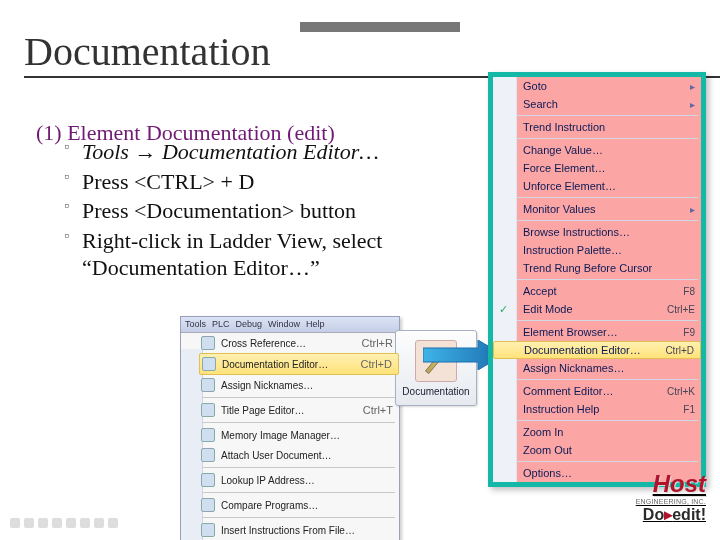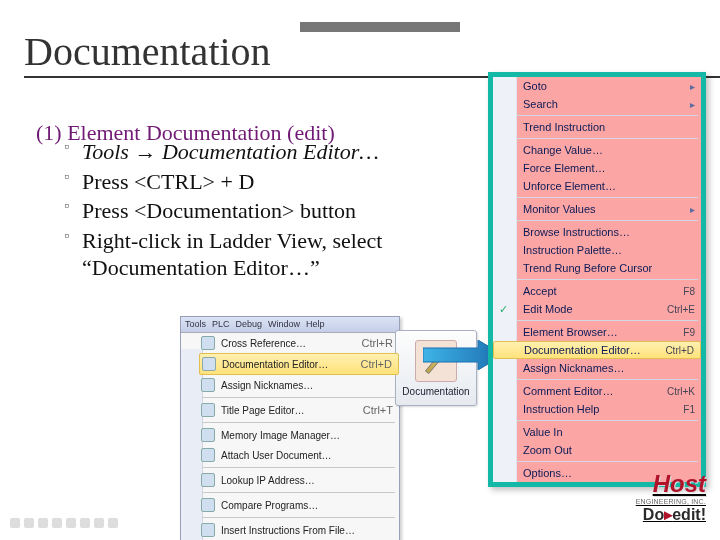--- a/index.html
+++ b/index.html
@@ -253,21 +253,21 @@
   <div class="ci">
       <span>Comment Editor…</span>
       <span class="ci-s">Ctrl+K</span>
     </div>
   <div class="ci">
       <span>Instruction Help</span>
       <span class="ci-s">F1</span>
     </div>
   <div class="csep"></div>
   <div class="ci">
-      <span>Value In</span>
+      <span>Zoom In</span>
     </div>
   <div class="ci">
       <span>Zoom Out</span>
     </div>
   <div class="csep"></div>
   <div class="ci">
       <span>Options…</span>
     </div>
 </div>
 

